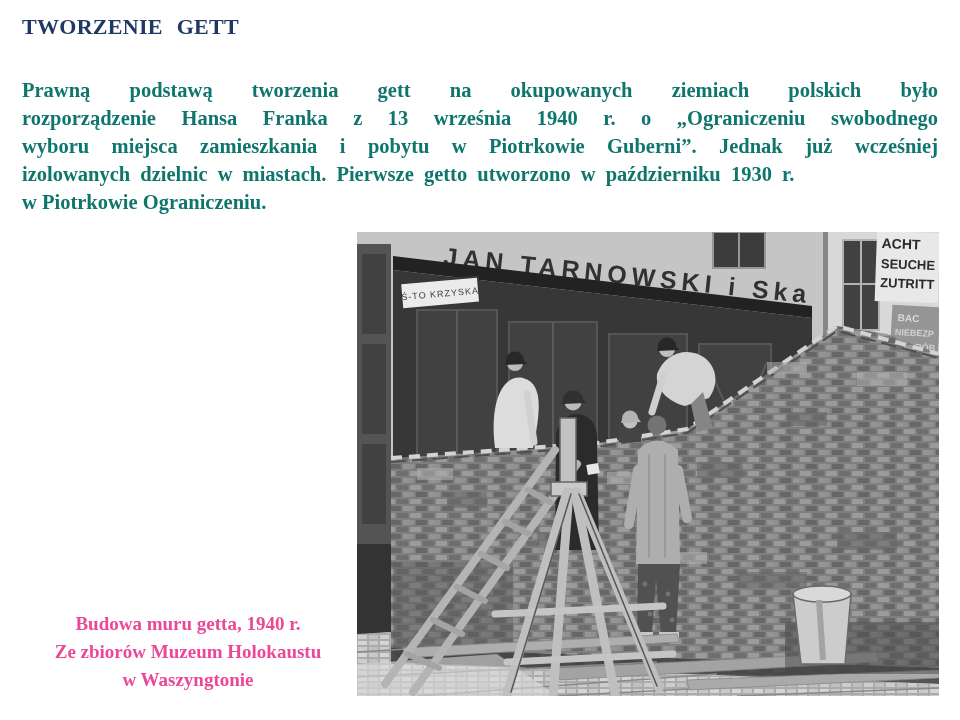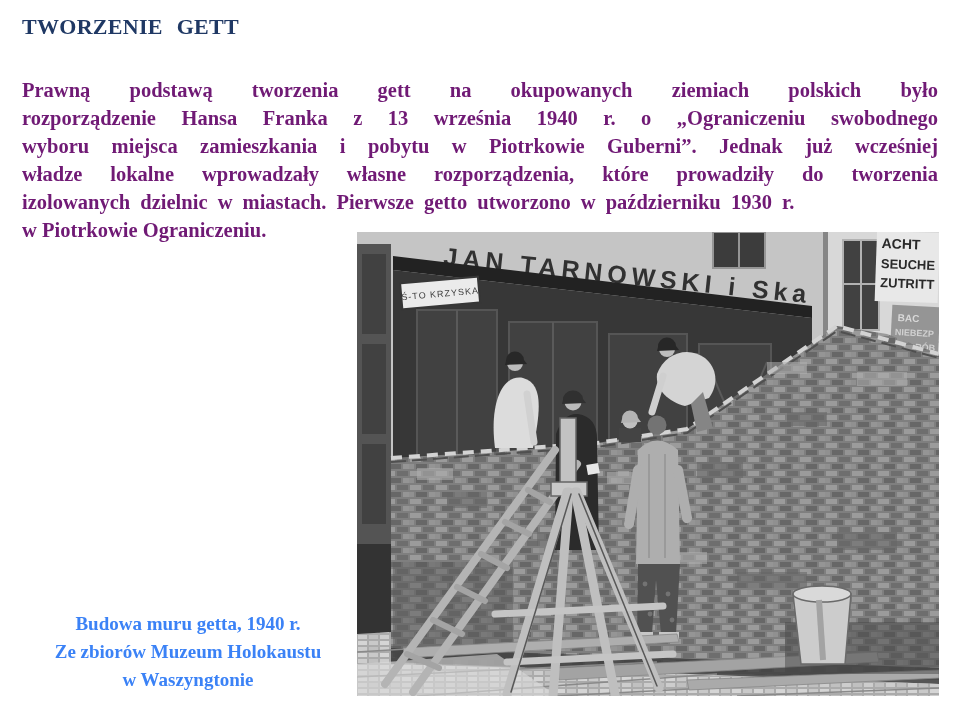--- a/index.html
+++ b/index.html
@@ -9,54 +9,53 @@
     font-family:"Liberation Serif","DejaVu Serif",serif;
   }
   .slide{position:absolute;inset:0;}
   .title{
     position:absolute;left:22px;top:14px;margin:0;
     font-size:22px;font-weight:bold;color:#1f3864;
     word-spacing:8px;letter-spacing:0.3px;
   }
   .body-text{
     position:absolute;left:22px;top:76px;width:916px;
-    font-size:20.5px;font-weight:bold;color:#701a75;
+    font-size:20.5px;font-weight:bold;color:#0f766e;
   }
   .body-line{
     height:28px;line-height:28px;white-space:nowrap;
   }
   .body-line.just{
     white-space:normal;
     text-align:justify;
     text-align-last:justify;
   }
   .body-line.spread{word-spacing:5px;}
   .caption{
     position:absolute;left:22px;top:610px;width:332px;
     text-align:center;font-weight:bold;font-size:19px;line-height:28px;
-    color:#3b82f6;
+    color:#ec4899;
   }
   .photo{
     position:absolute;left:357px;top:232px;width:582px;height:464px;margin:0;
     background:#c7c3bb;
   }
   .photo svg{display:block;width:100%;height:100%;filter:grayscale(1) contrast(1.02);}
 </style>
 </head>
 <body>
 
 <div class="slide">
 
   <h1 class="title">TWORZENIE GETT</h1>
 
   <div class="body-text">
     <div class="body-line just">Prawną podstawą tworzenia gett na okupowanych ziemiach polskich było</div>
     <div class="body-line just">rozporządzenie Hansa Franka z 13 września 1940 r. o „Ograniczeniu swobodnego</div>
     <div class="body-line just">wyboru miejsca zamieszkania i pobytu w Piotrkowie Guberni”. Jednak już wcześniej</div>
-    <div class="body-line just">władze lokalne wprowadzały własne rozporządzenia, które prowadziły do tworzenia</div>
     <div class="body-line spread">izolowanych dzielnic w miastach. Pierwsze getto utworzono w październiku 1930 r.</div>
     <div class="body-line">w Piotrkowie Ograniczeniu.</div>
   </div>
 
   <div class="caption">
     <div>Budowa muru getta, 1940 r.</div>
     <div>Ze zbiorów Muzeum Holokaustu</div>
     <div>w Waszyngtonie</div>
   </div>
 

